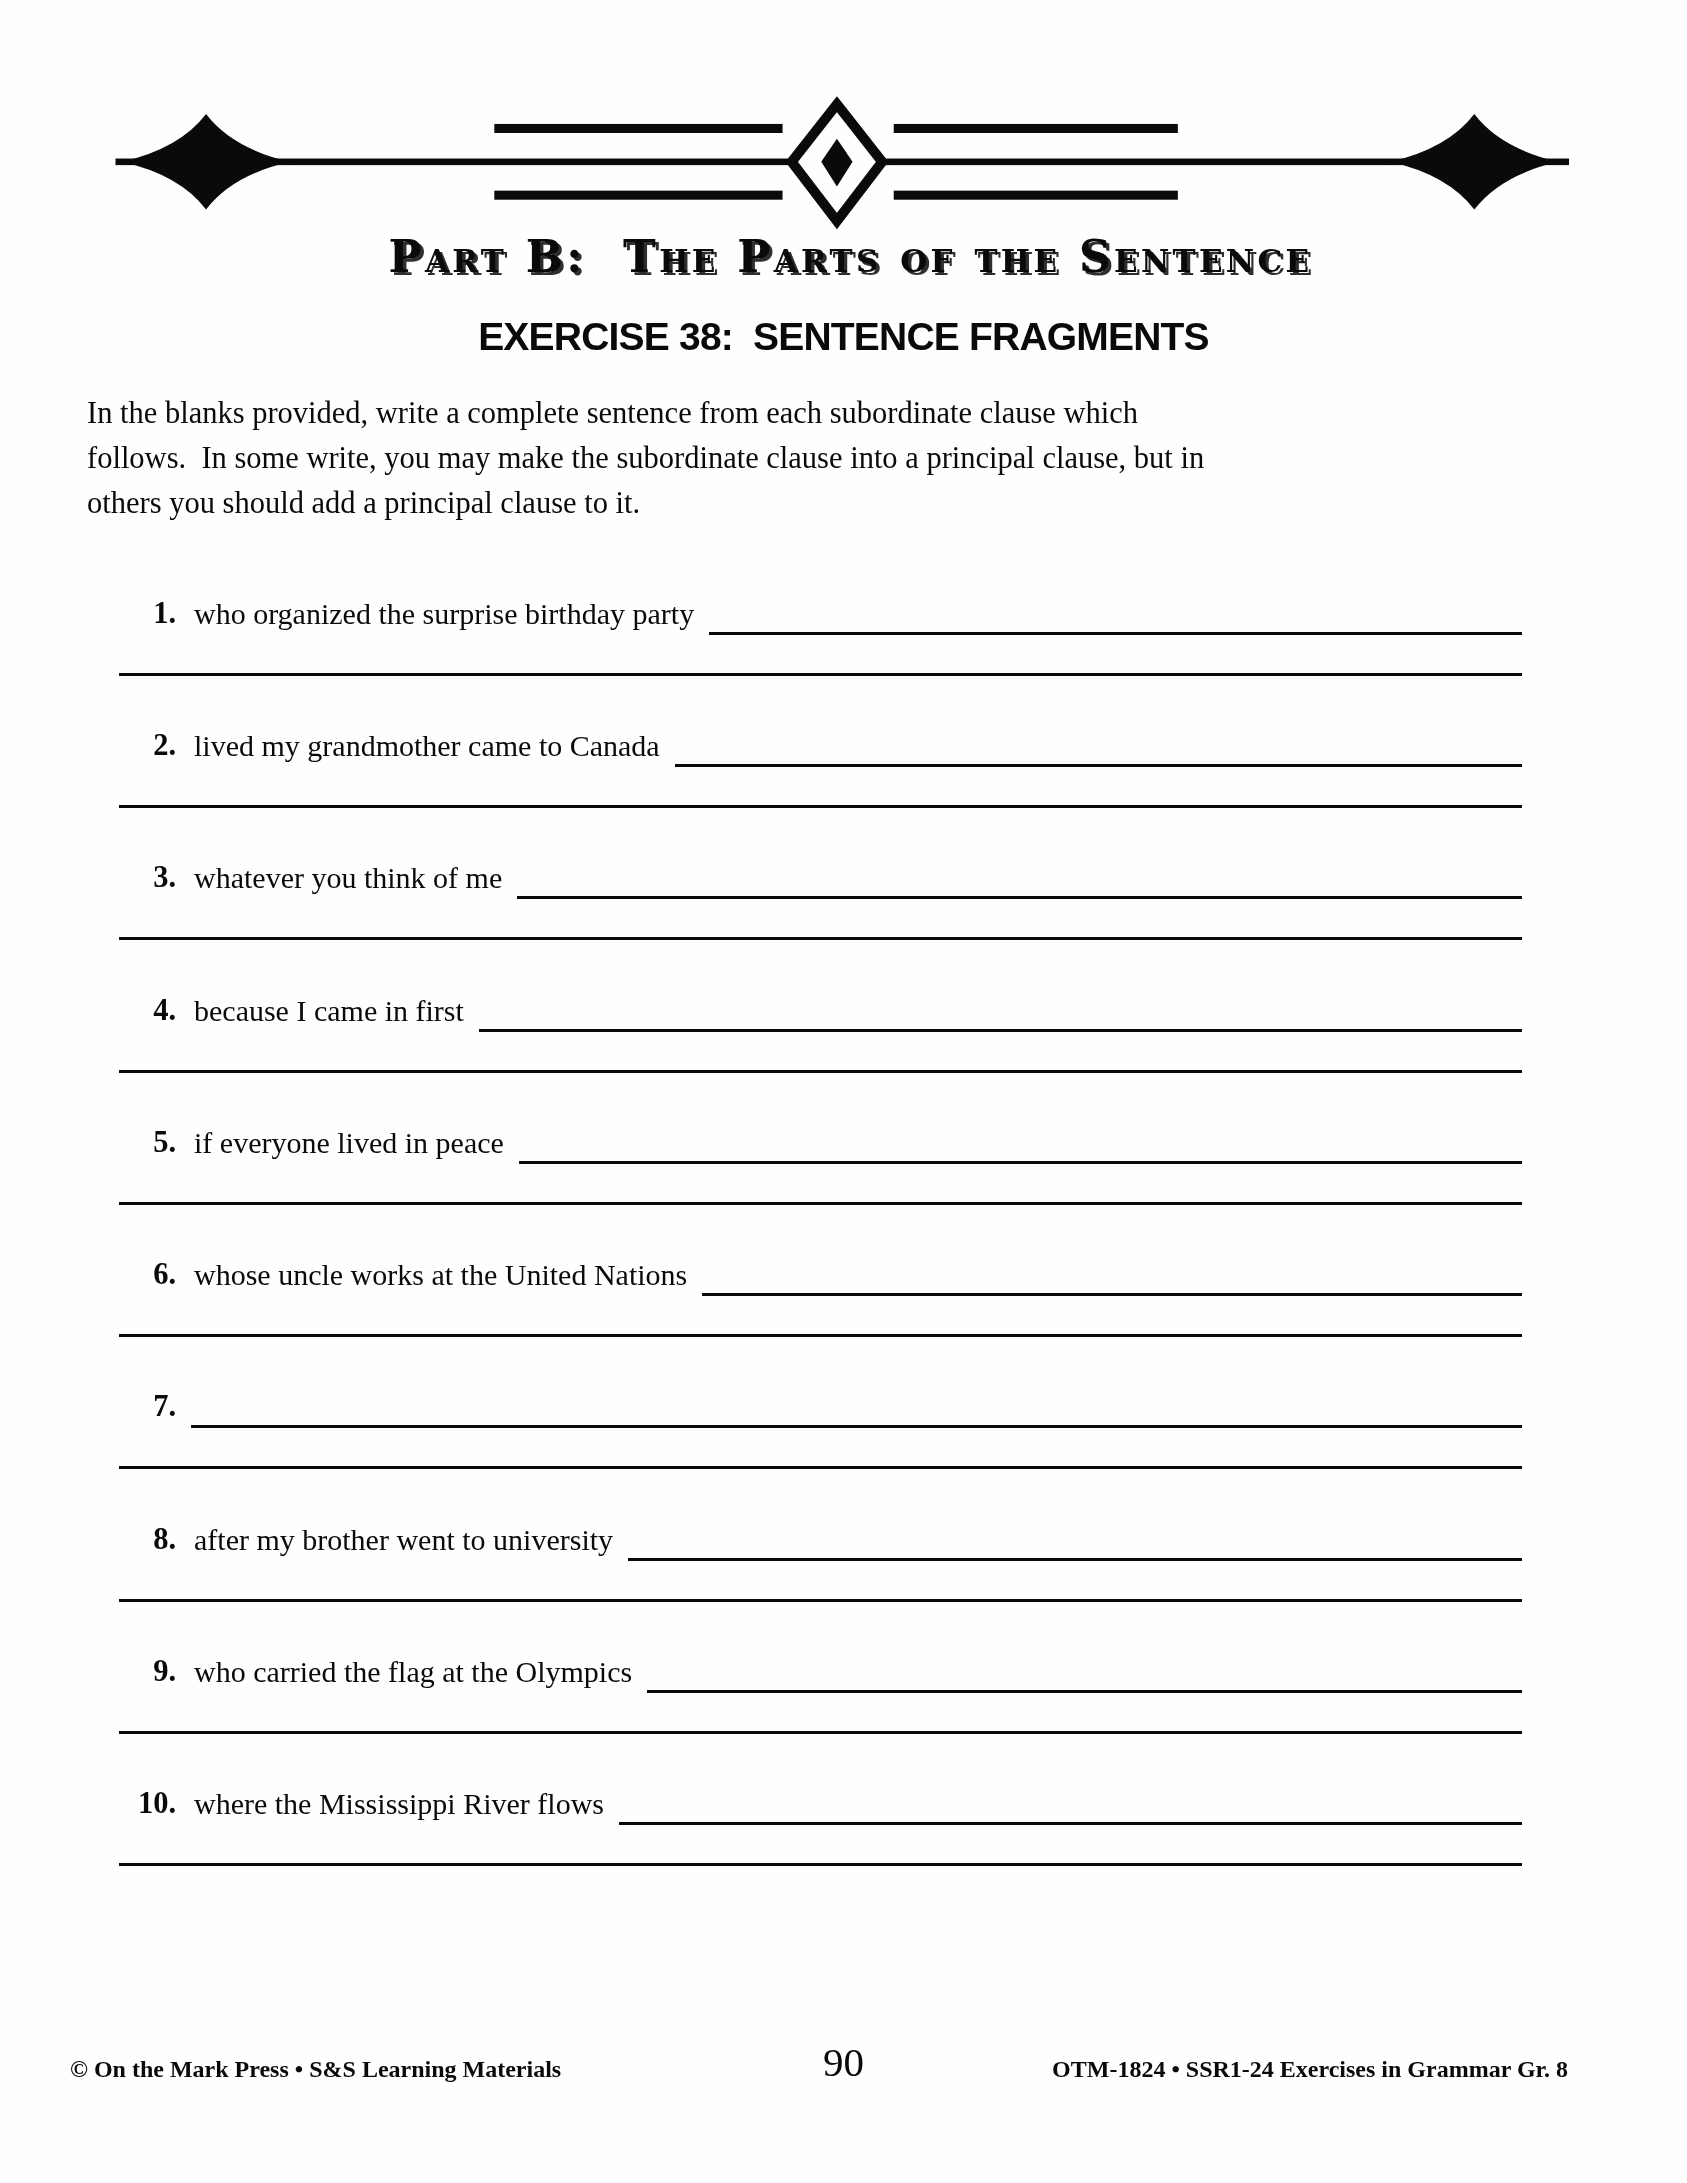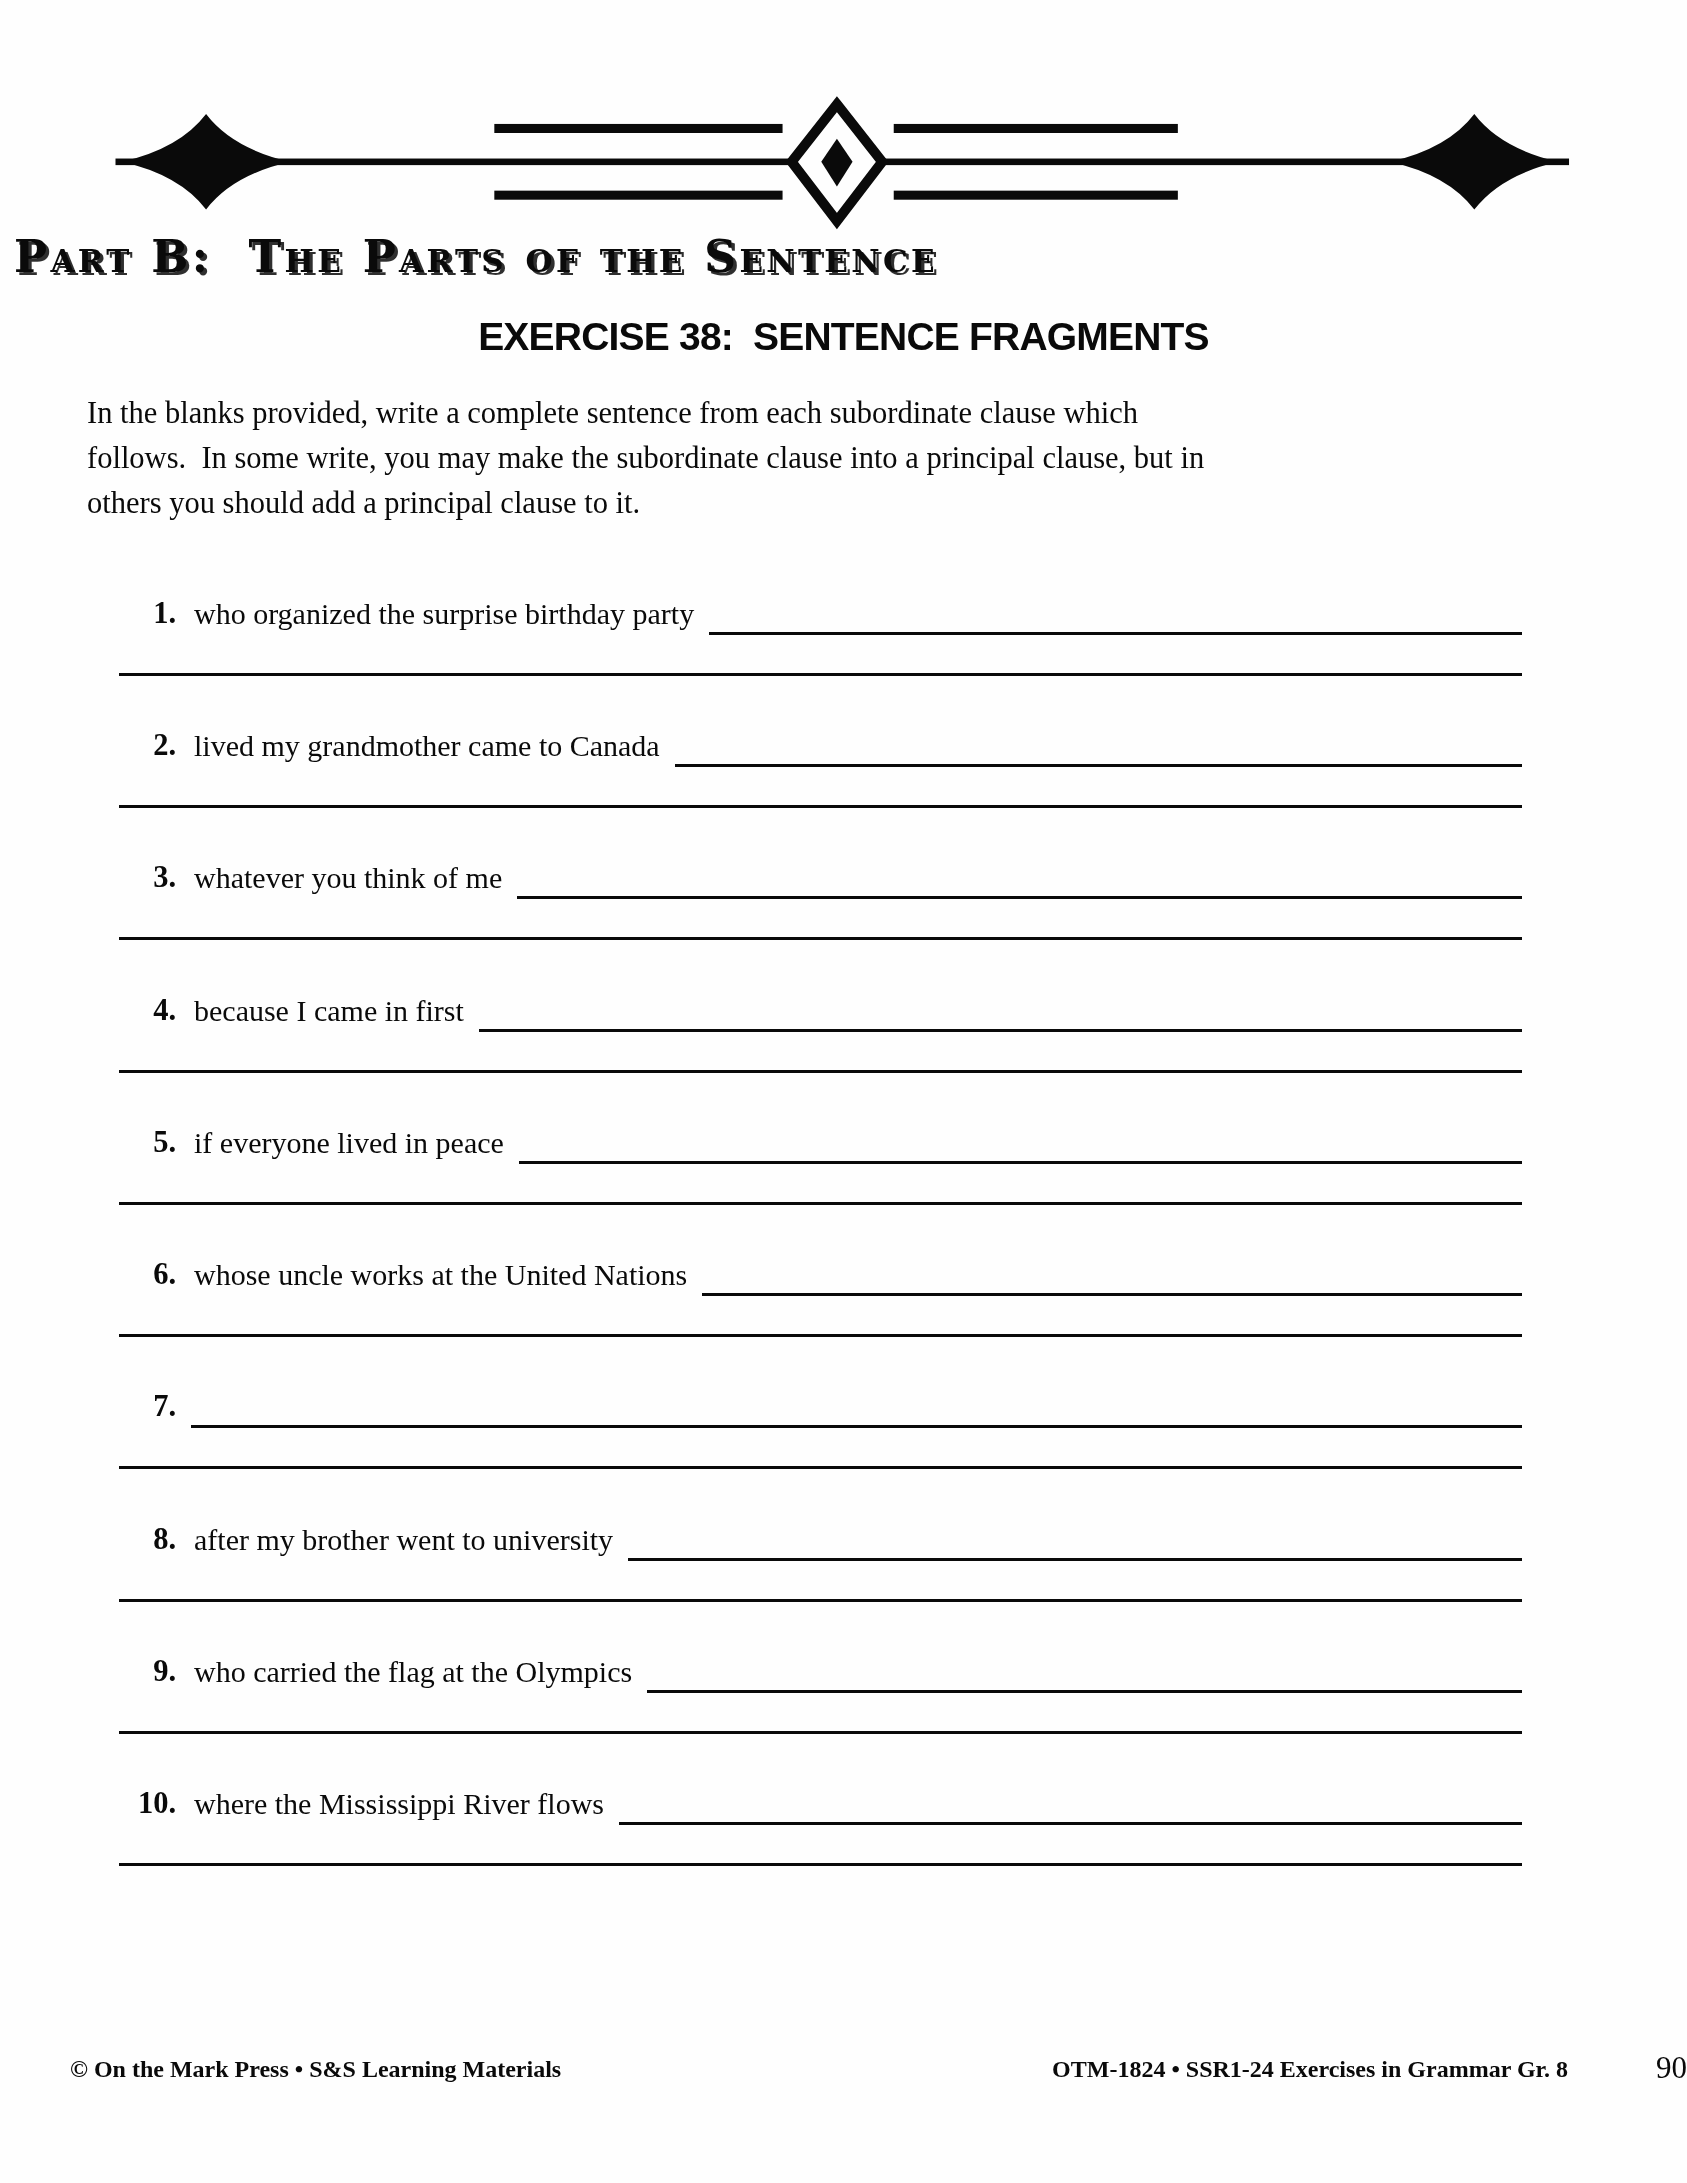--- a/index.html
+++ b/index.html
@@ -14,21 +14,21 @@
     overflow: hidden;
   }
 
   
   .ornament-wrap { margin-top: 91px; }
   .ornament-wrap svg { display: block; }
 
   
   .part-title {
     margin-top: -3.3px;
-    text-align: left;
+    text-align: center;
     font-family: "DejaVu Serif", serif;
     font-weight: 700;
     font-variant: small-caps;
     font-size: 44px;
     line-height: 58px;
     letter-spacing: 3.3px;
     color: #0a0a0a;
     text-shadow: 3.3px 3.3px 0 rgba(10,10,10,0.85);
     white-space: pre-wrap;
     margin-left: 14px;
@@ -91,21 +91,21 @@
     bottom: 97px;
     height: 38px;
     font-size: 24px;
   }
   .footer-left {
     position: absolute; left: 70px; bottom: 3.3px;
     font-weight: 700; white-space: pre;
   }
   .footer-center {
     position: absolute; left: 0; right: 0; bottom: 0;
-    text-align: right; font-size: 31px; font-weight: 400;
+    text-align: center; font-size: 41px; font-weight: 400;
   }
   .footer-right {
     position: absolute; right: 119px; bottom: 3.3px;
     font-weight: 700; white-space: pre;
   }
 </style>
 </head>
 <body>
 
 <div class="page">

